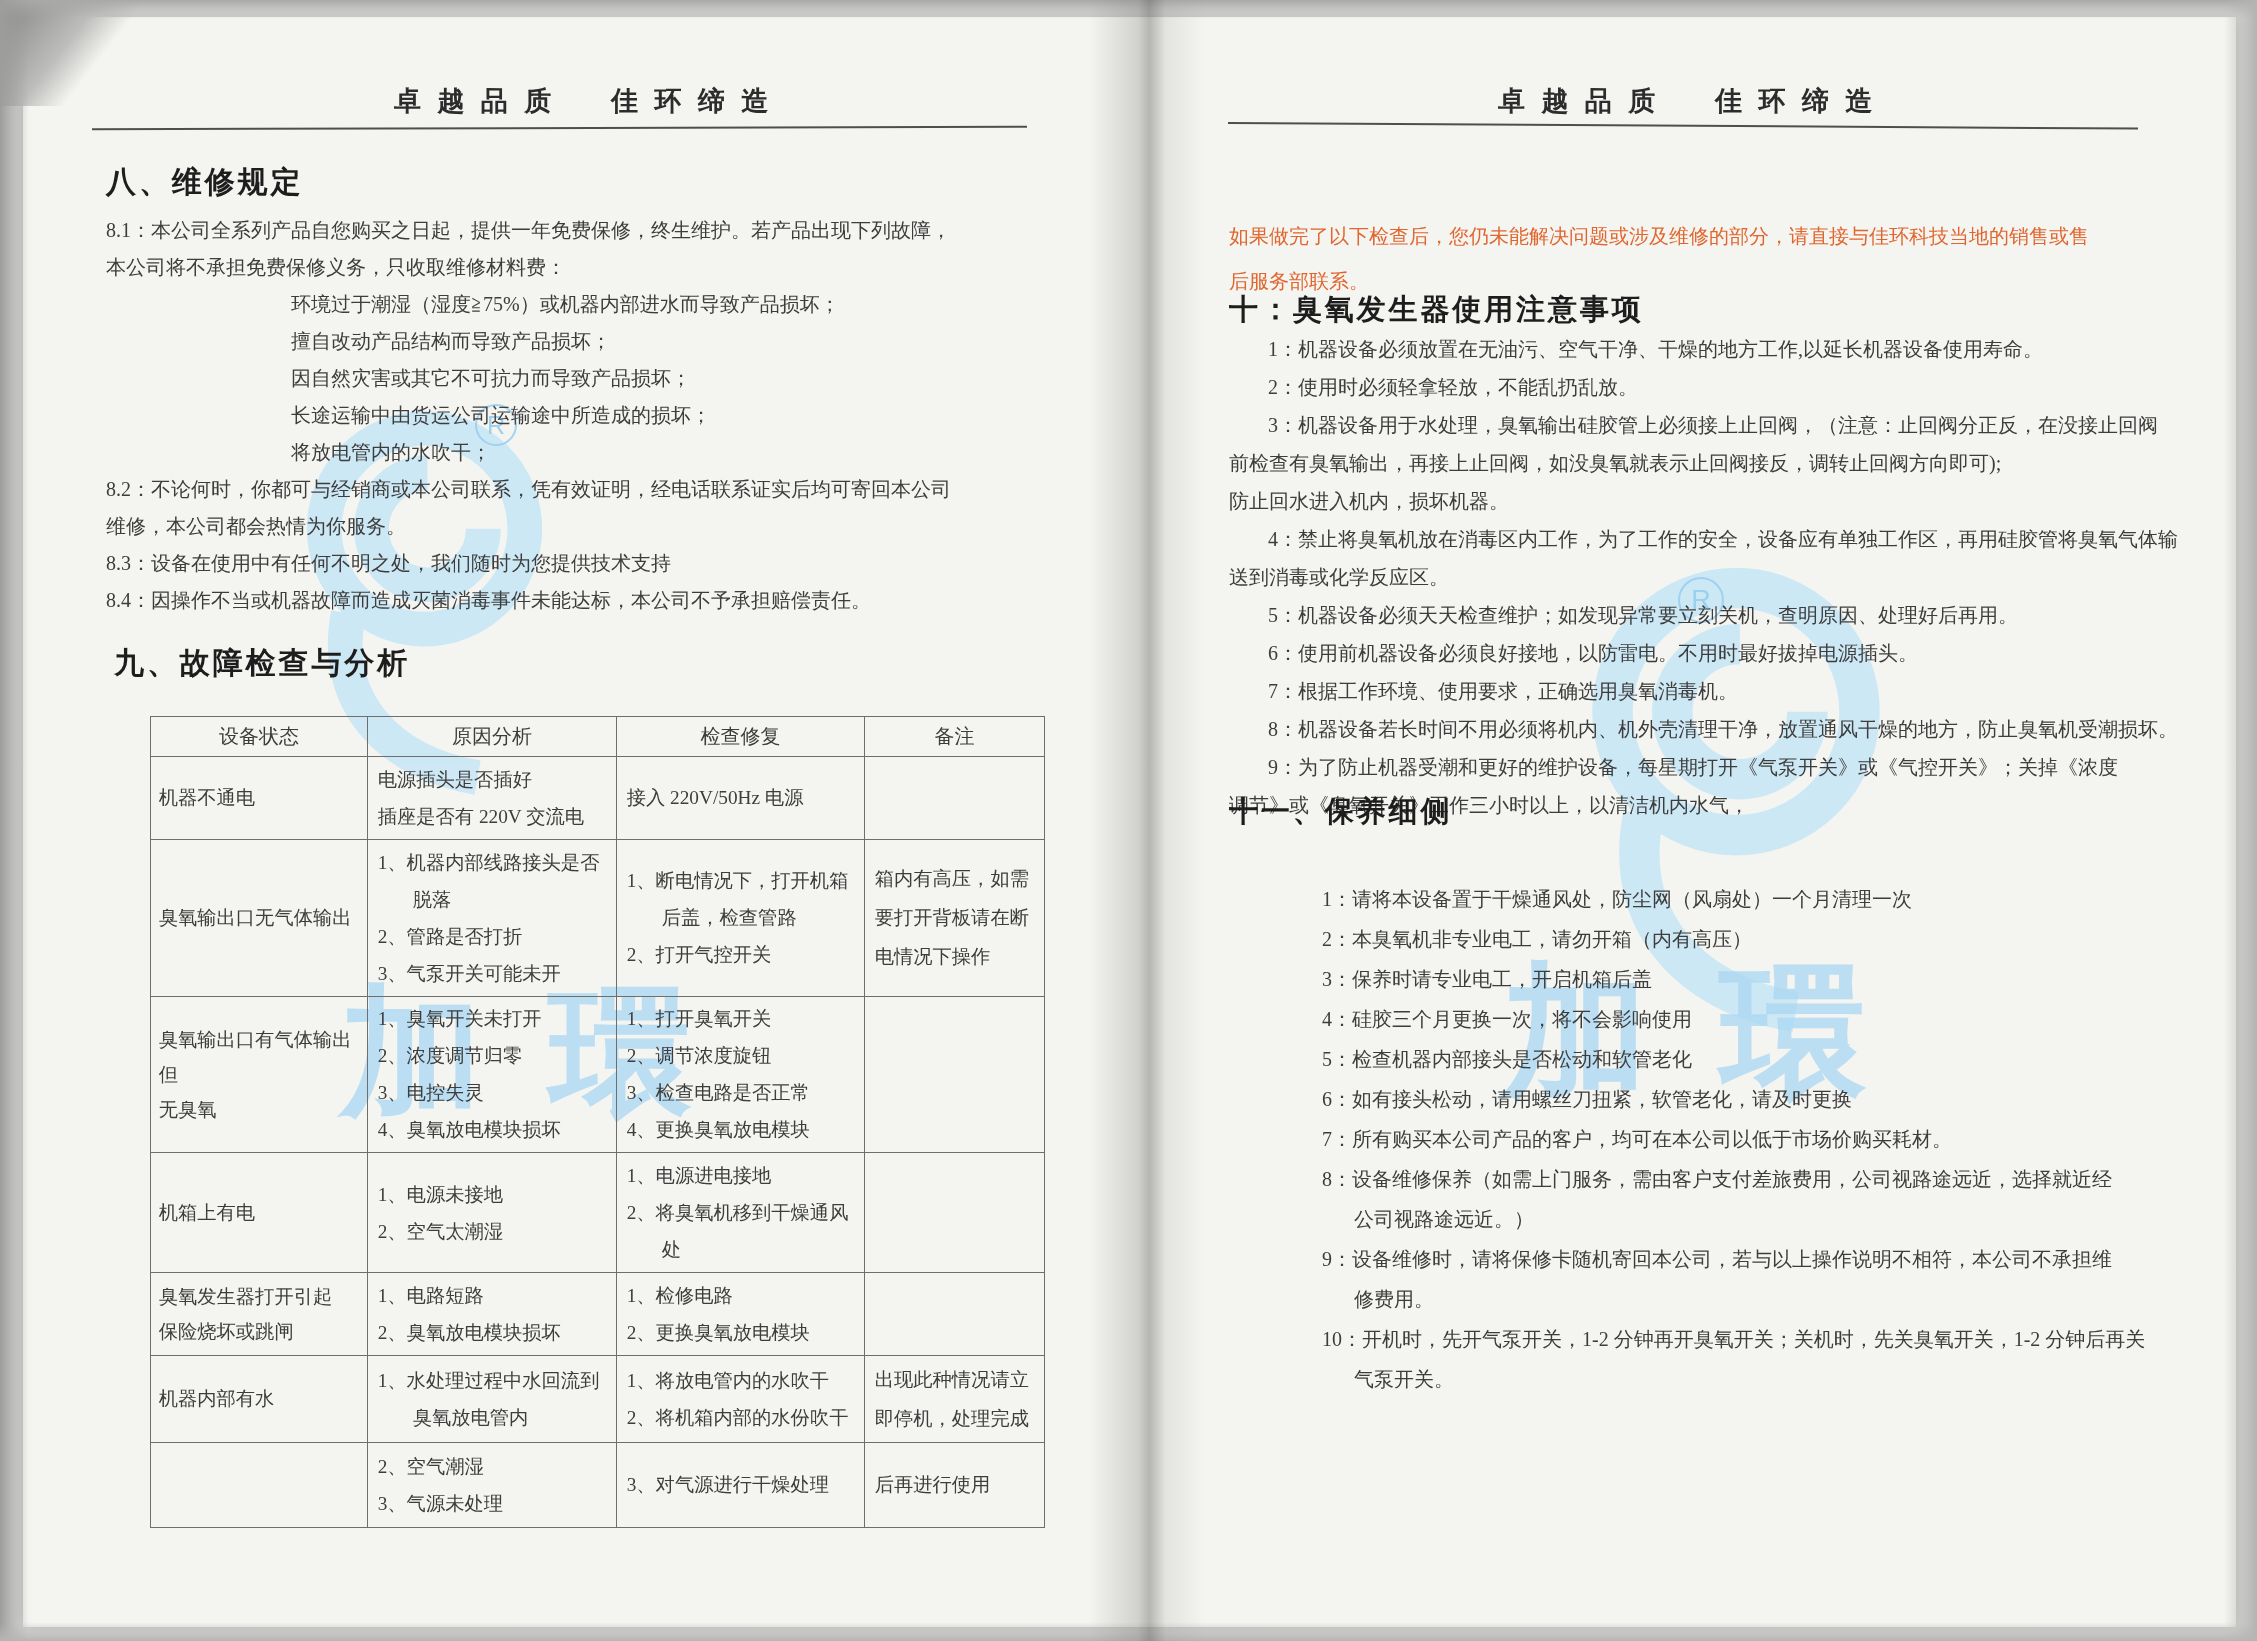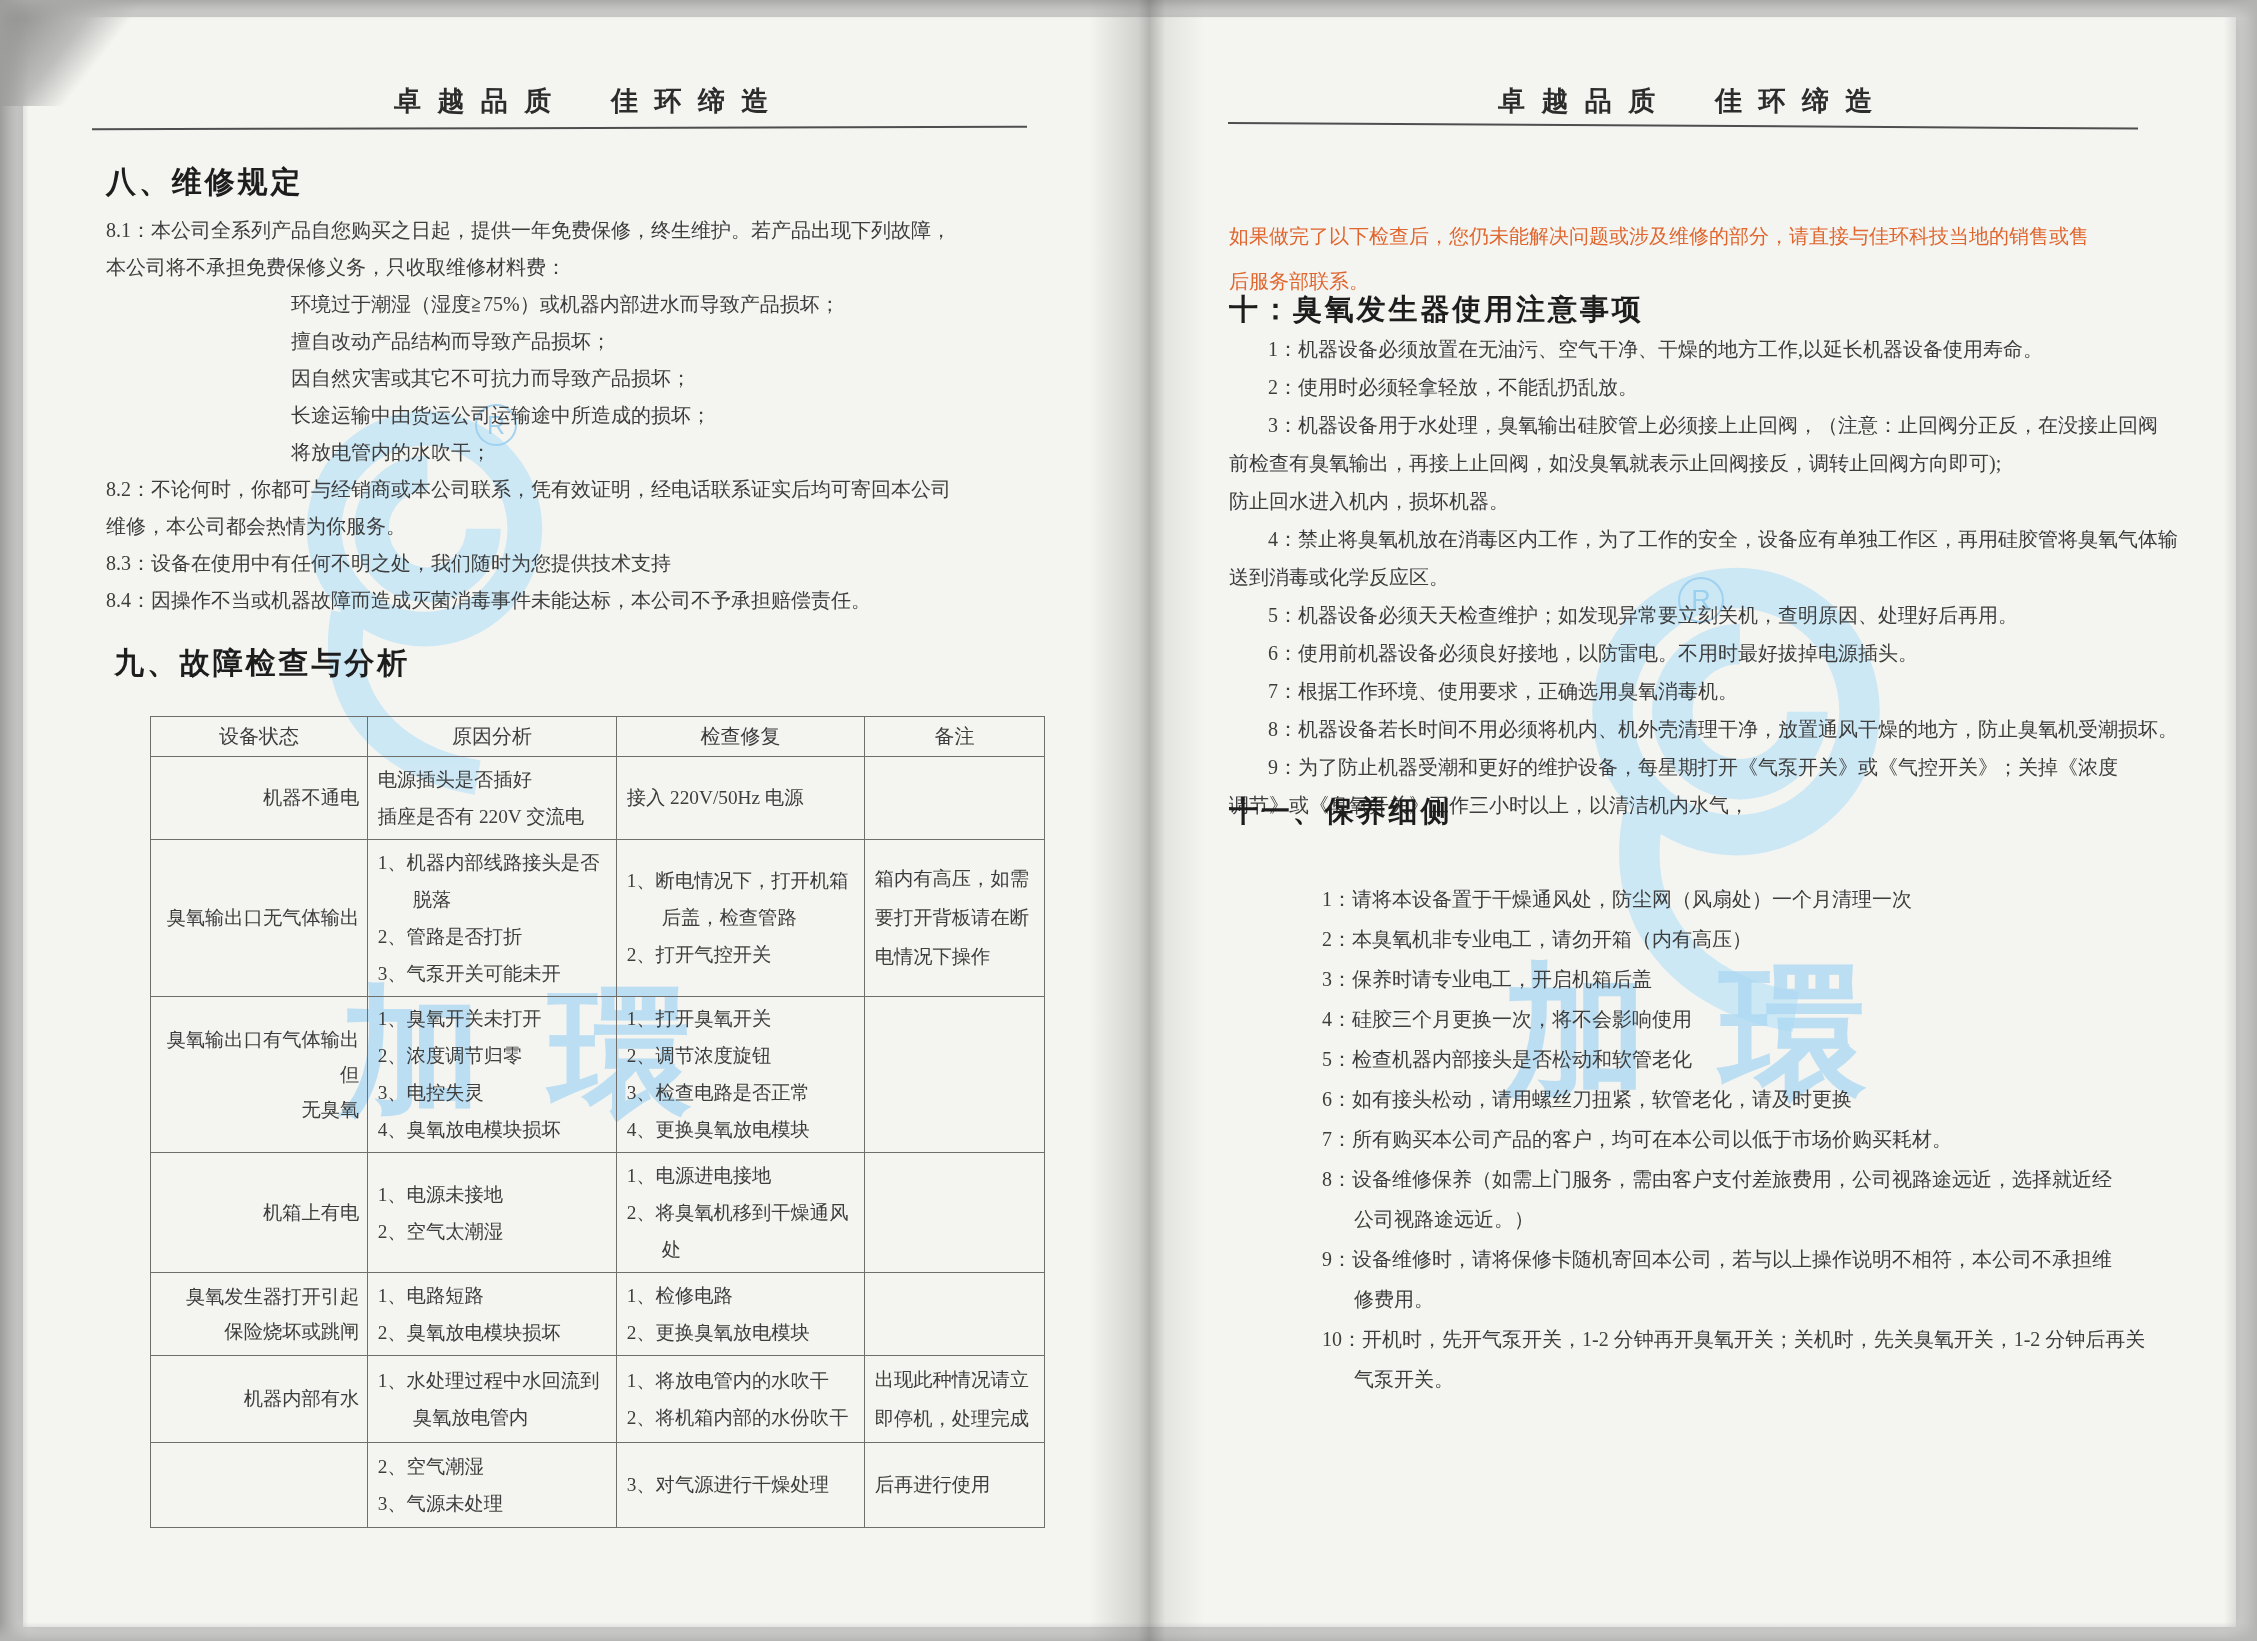--- a/index.html
+++ b/index.html
@@ -42,21 +42,21 @@
   .c10{padding-left:0;}
   .i11{padding-left:93px;}
   .c11{padding-left:125px;}
   .notice{color:#e0662e;}
 
   table.fault{position:absolute;left:150px;top:716px;width:894px;
     border-collapse:collapse;table-layout:fixed;color:#3d3d3d;font-size:19.3px;}
   table.fault td,table.fault th{border:1px solid #6e6e6c;vertical-align:middle;
     font-weight:normal;}
   table.fault th{font-size:20px;text-align:center;height:37px;}
-  td.status{text-align:right;white-space:pre-line;line-height:35px;padding:1.9px 7.7px;}
+  td.status{text-align:left;white-space:pre-line;line-height:35px;padding:1.9px 7.7px;}
   td.causes,td.fixes{padding:3.9px 9.7px;line-height:37px;}
   td.causes .li,td.fixes .li{padding-left:35px;text-indent:-35px;}
   td.remark{padding:3.9px 9.7px;line-height:39px;}
 
   
   .wm{position:absolute;pointer-events:none;}
   .wm-chars{font-family:"Liberation Serif",serif;font-weight:bold;
     color:rgba(168,215,241,.75);white-space:nowrap;}
   .wm-reg{position:absolute;box-sizing:border-box;border:2.9px solid rgba(150,205,238,.85);
     border-radius:50%;color:rgba(150,205,238,.9);text-align:center;

